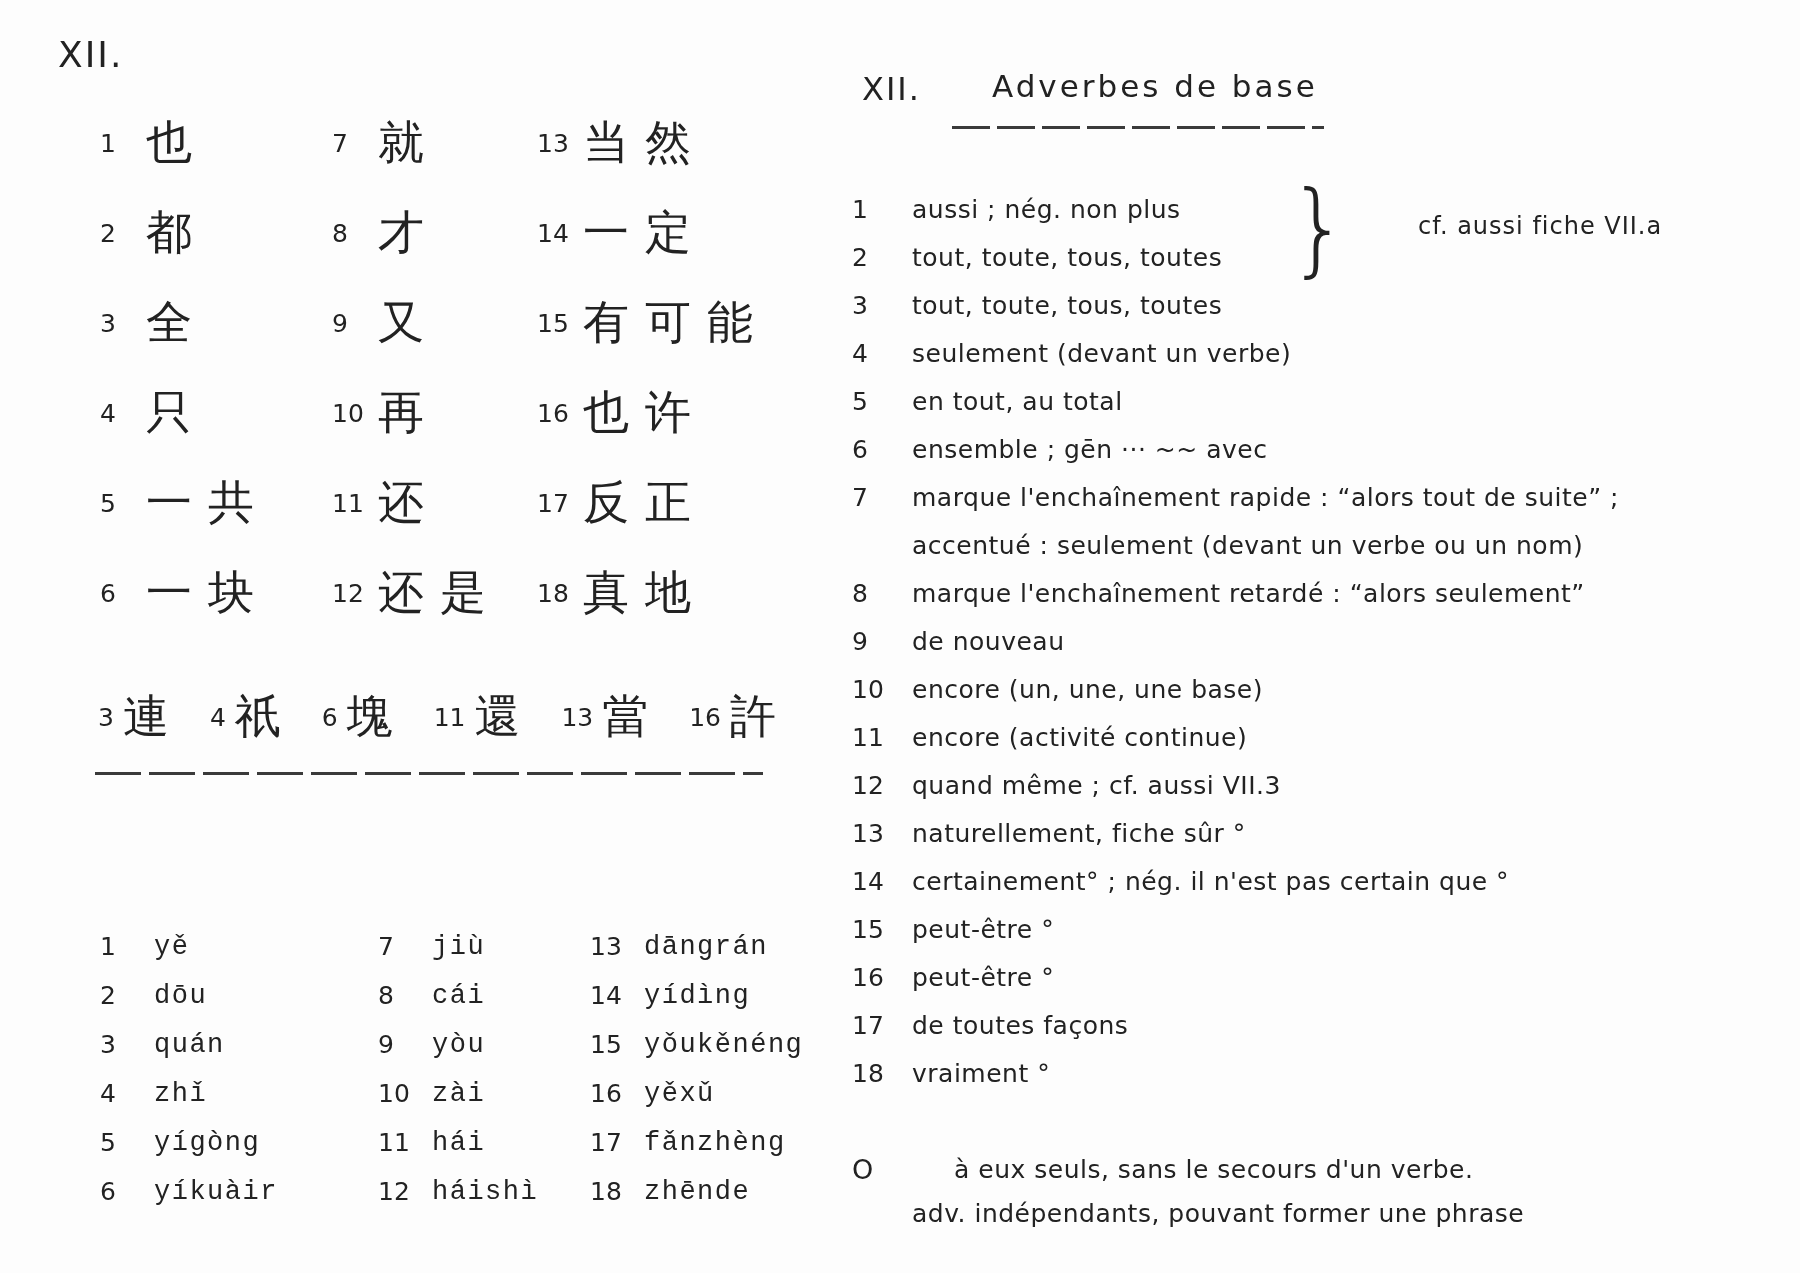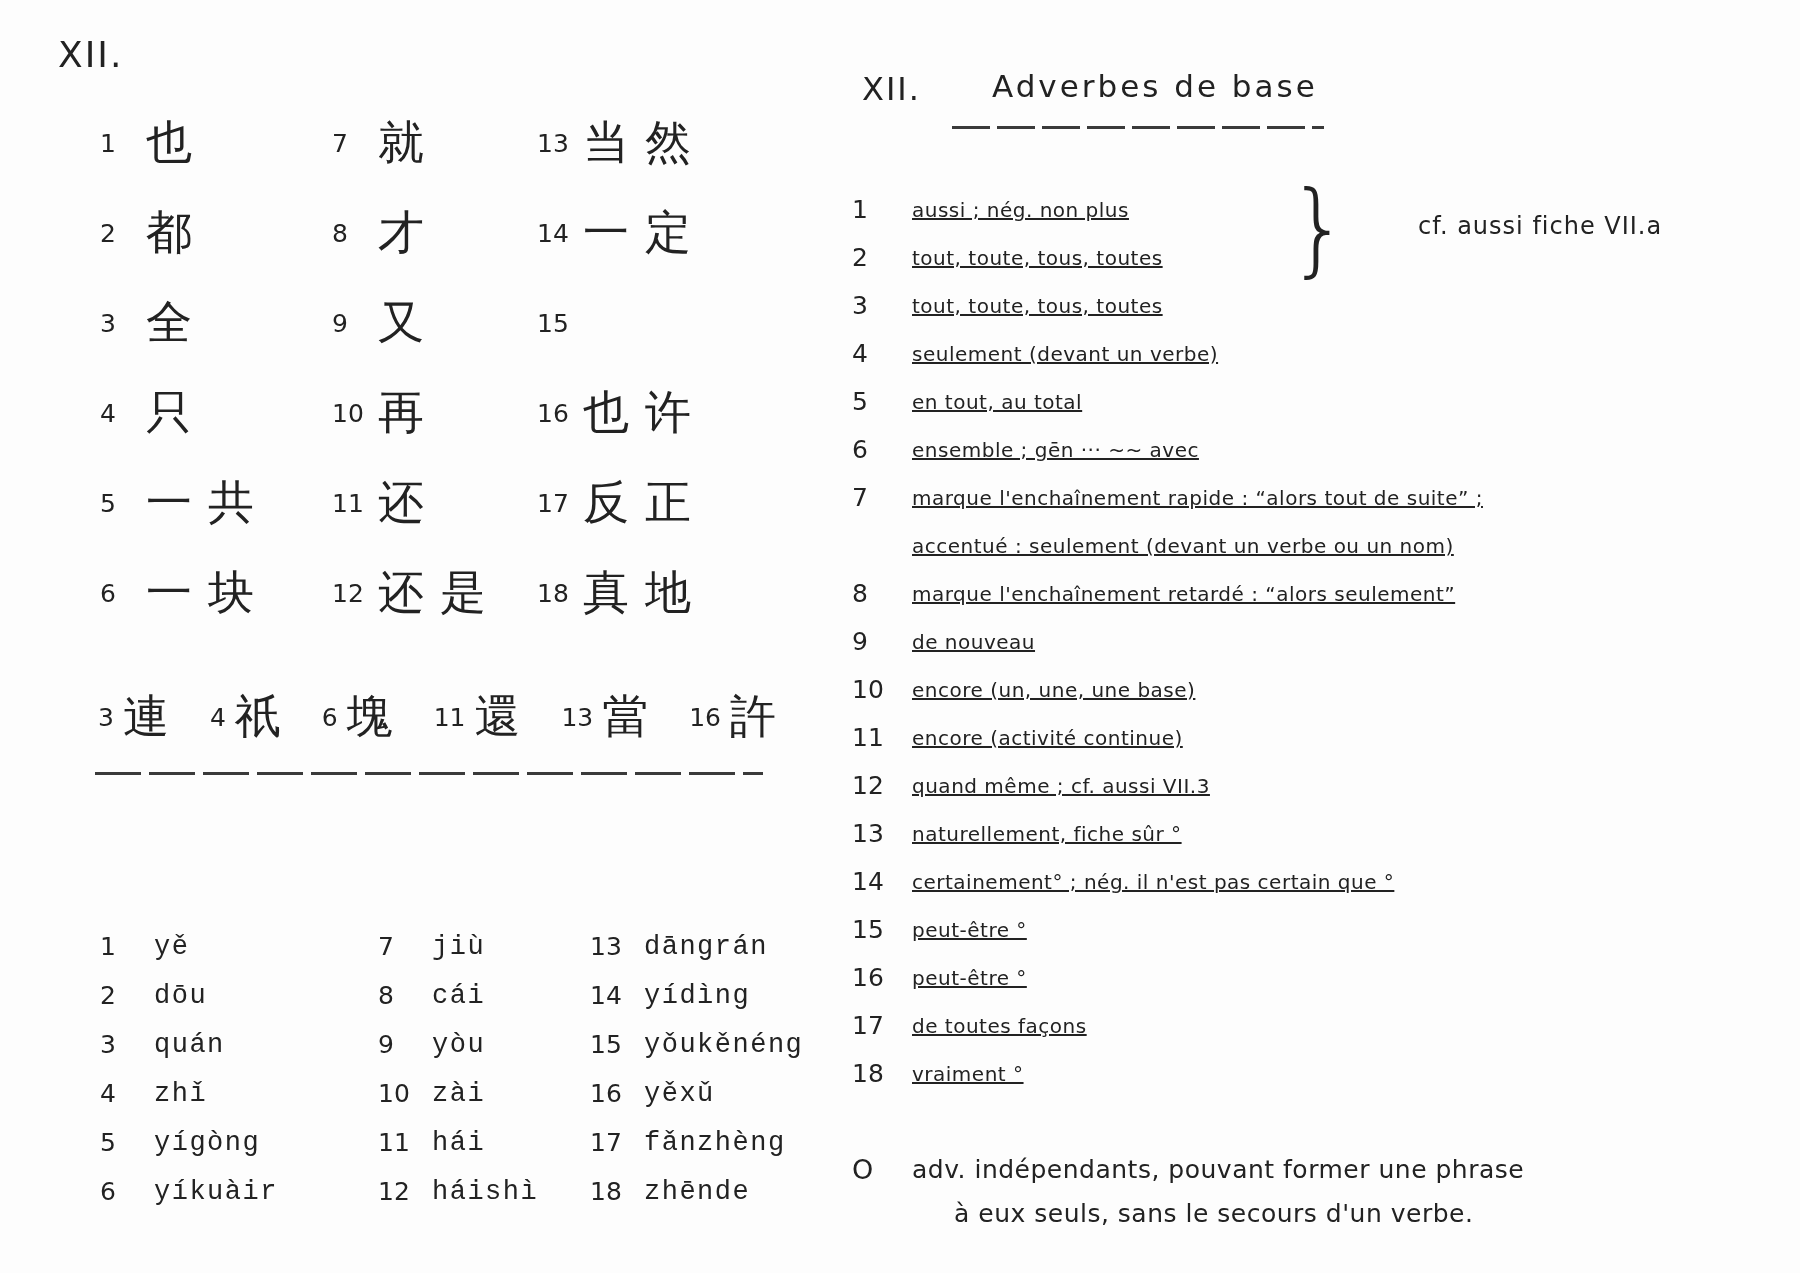--- a/index.html
+++ b/index.html
@@ -56,21 +56,21 @@
   .right-title{left:992px;top:68px;font-size:31px;letter-spacing:3px;white-space:nowrap;text-align:center;}
   .title-rule{
     left:952px;top:126px;width:372px;height:2.5px;
     background:repeating-linear-gradient(90deg,#3a3a3a 0 38px,transparent 38px 45px);
   }
 
   .entries{left:852px;top:186px;width:930px;display:flex;flex-direction:column;}
   .entry{display:flex;align-items:flex-start;}
   .entry .enum{width:60px;font-size:25px;line-height:48px;flex:0 0 auto;}
   .entry .elines{flex:1;}
-  .entry .eline{font-size:20px;line-height:48px;letter-spacing:0.5px;white-space:nowrap;text-decoration:underline;}
+  .entry .eline{font-size:25px;line-height:48px;letter-spacing:0.5px;white-space:nowrap;}
 
   .brace{left:1288px;top:180px;font-size:96px;font-weight:200;transform:scaleY(1.05);line-height:96px;}
   .brace-note{left:1418px;top:212px;font-size:24px;letter-spacing:1px;white-space:nowrap;}
 
   .footnote{left:852px;top:1148px;display:flex;align-items:flex-start;}
   .footnote .fmark{width:60px;font-size:27px;line-height:44px;flex:0 0 auto;}
   .footnote .fline{font-size:25px;line-height:44px;letter-spacing:0.5px;white-space:nowrap;}
   .footnote .fline2{margin-left:42px;}
 </style>
 </head>
@@ -130,20 +130,21 @@
   <div class="hanzi-cell">
       <span class="num">13</span>
       <span class="han">当然</span>
     </div>
   <div class="hanzi-cell">
       <span class="num">14</span>
       <span class="han">一定</span>
     </div>
   <div class="hanzi-cell">
       <span class="num">15</span>
+      <span class="han">有可能</span>
     </div>
   <div class="hanzi-cell">
       <span class="num">16</span>
       <span class="han">也许</span>
     </div>
   <div class="hanzi-cell">
       <span class="num">17</span>
       <span class="han">反正</span>
     </div>
   <div class="hanzi-cell">
@@ -371,16 +372,16 @@
       </div>
     </div>
 </div>
 
 <div class="abs brace">}</div>
 <div class="abs brace-note">cf. aussi fiche VII.a</div>
 
 <div class="abs footnote">
   <span class="fmark">O</span>
   <div>
+    <div class="fline fline2">à eux seuls, sans le secours d'un verbe.</div>
     <div class="fline">adv. indépendants, pouvant former une phrase</div>
-    <div class="fline fline2">à eux seuls, sans le secours d'un verbe.</div>
   </div>
 </div>
 
 </body></html>

